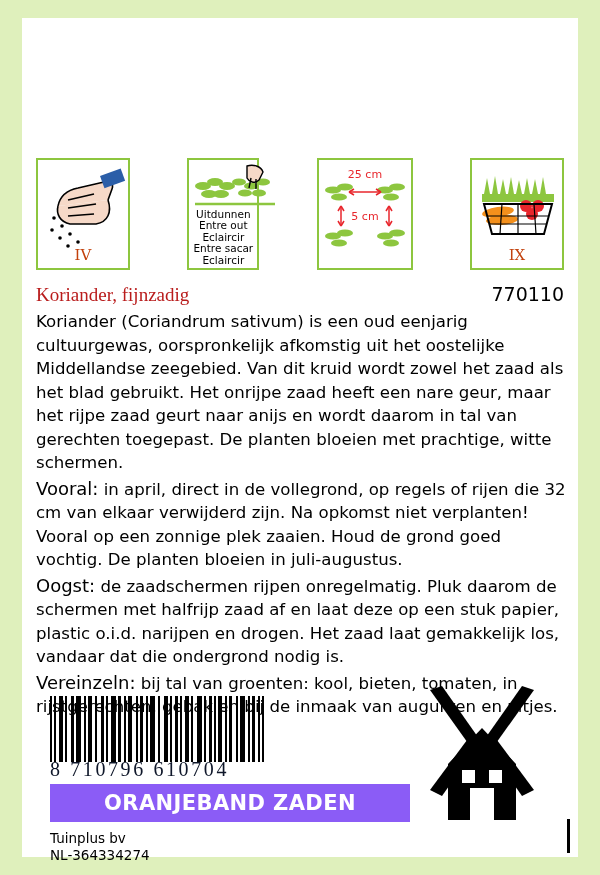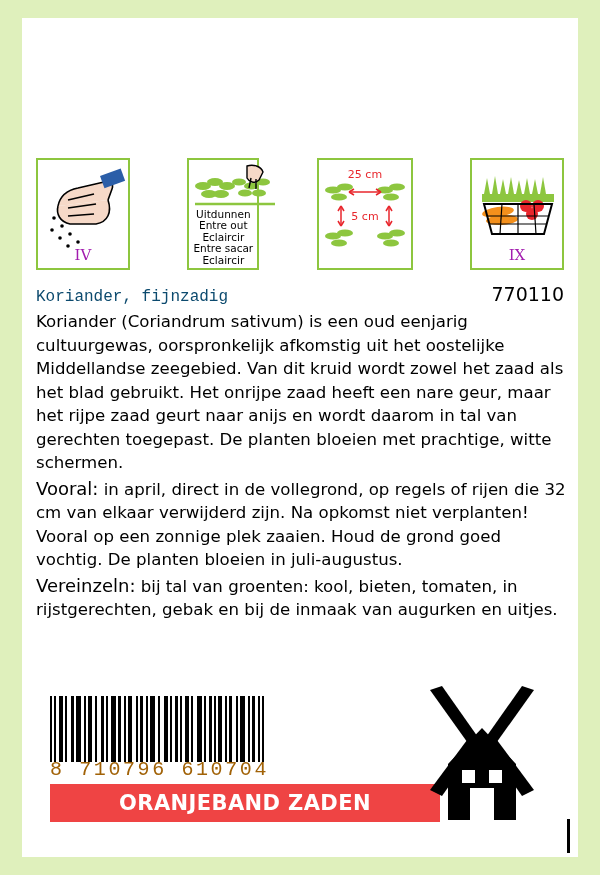--- a/index.html
+++ b/index.html
@@ -59,21 +59,21 @@
   .icon-box.thin-step { width: 72px; }
   .icon-box.spacing { width: 96px; }
   .icon-num {
     position: absolute;
     bottom: 4px;
     left: 0;
     width: 100%;
     text-align: center;
     font-size: 15px;
     font-family: "DejaVu Serif", serif;
-    color: #a21caf;
+    color: #c2410c;
   }
   .icon-svg { position: absolute; left: 0; top: 0; }
 
   .thin-labels {
     position: absolute;
     left: 0;
     bottom: 2px;
     width: 100%;
     text-align: center;
     font-size: 10.5px;
@@ -86,23 +86,23 @@
   .title-row {
     position: absolute;
     left: 14px;
     top: 265px;
     width: 528px;
     display: flex;
     justify-content: space-between;
     align-items: baseline;
   }
   .title {
-    font-size: 16px;
-    color: #0c4a6e;
-    font-family: Liberation Mono, monospace;
+    font-size: 19px;
+    color: #b91c1c;
+    font-family: Liberation Serif, serif;
   }
   .code {
     font-size: 19px;
     color: #000;
     font-family: "DejaVu Sans", sans-serif;
   }
   .body-text {
     position: absolute;
     left: 14px;
     top: 292px;
@@ -138,32 +138,32 @@
   }
   .bar { background: #000; height: 66px; }
   .sp { background: transparent; height: 66px; }
   .barcode-digits {
     position: absolute;
     left: 0;
     top: 62px;
     width: 226px;
     font-size: 20px;
     letter-spacing: 2.6px;
-    font-family: Liberation Mono, monospace;
-    color: #a16207;
+    font-family: Liberation Serif, serif;
+    color: #0f172a;
   }
 
   
   .orange-band {
     position: absolute;
     left: 28px;
     top: 766px;
-    width: 390px;
+    width: 360px;
     height: 38px;
-    background: #ef4444;
+    background: #8b5cf6;
   }
   .orange-band span {
     position: absolute;
     left: 0;
     top: 0;
     width: 100%;
     height: 38px;
     line-height: 38px;
     text-align: center;
     color: #ffffff;
@@ -331,20 +331,21 @@
     </div>
 
     <div class="title-row">
       <div class="title">Koriander, fijnzadig</div>
       <div class="code">770110</div>
     </div>
 
     <div class="body-text">
       <p>Koriander (Coriandrum sativum) is een oud eenjarig cultuurgewas, oorspronkelijk afkomstig uit het oostelijke Middellandse zeegebied. Van dit kruid wordt zowel het zaad als het blad gebruikt. Het onrijpe zaad heeft een nare geur, maar het rijpe zaad geurt naar anijs en wordt daarom in tal van gerechten toegepast. De planten bloeien met prachtige, witte schermen.</p>
       <p class="gap"><span class="lbl lbl-big">Vooral:</span><span> in april, direct in de vollegrond, op regels of rijen die 32 cm van elkaar verwijderd zijn. Na opkomst niet verplanten! Vooral op een zonnige plek zaaien. Houd de grond goed vochtig. De planten bloeien in juli-augustus.</span></p>
+      <p class="gap"><span class="lbl lbl-big">Oogst:</span><span> de zaadschermen rijpen onregelmatig. Pluk daarom de schermen met halfrijp zaad af en laat deze op een stuk papier, plastic o.i.d. narijpen en drogen. Het zaad laat gemakkelijk los, vandaar dat die ondergrond nodig is.</span></p>
       <p class="gap"><span class="lbl lbl-big">Vereinzeln:</span><span> bij tal van groenten: kool, bieten, tomaten, in rijstgerechten, gebak en bij de inmaak van augurken en uitjes.</span></p>
     </div>
 
     <div class="barcode-wrap">
       <div class="barcode-bars">
         <div class="bar" style="width:2px"></div>
           <div class="sp" style="width:2px"></div>
         <div class="bar" style="width:2px"></div>
           <div class="sp" style="width:3px"></div>
         <div class="bar" style="width:4px"></div>
@@ -436,17 +437,21 @@
         <polygon points="112,104 100,110 62,56 72,50"></polygon>
         <path d="M60 42 L94 78 L94 134 L26 134 L26 78 Z"></path>
       </g>
       <g fill="#ffffff">
         <rect x="48" y="102" width="24" height="32"></rect>
         <rect x="40" y="84" width="13" height="13"></rect>
         <rect x="67" y="84" width="13" height="13"></rect>
       </g>
     </svg>
 
+    <div class="footer">
+      <div>Tuinplus bv</div>
+      <div>NL-364334274</div>
+    </div>
 
     <div class="corner-mark"></div>
 
   </div>
 </div>
 
 </body></html>

